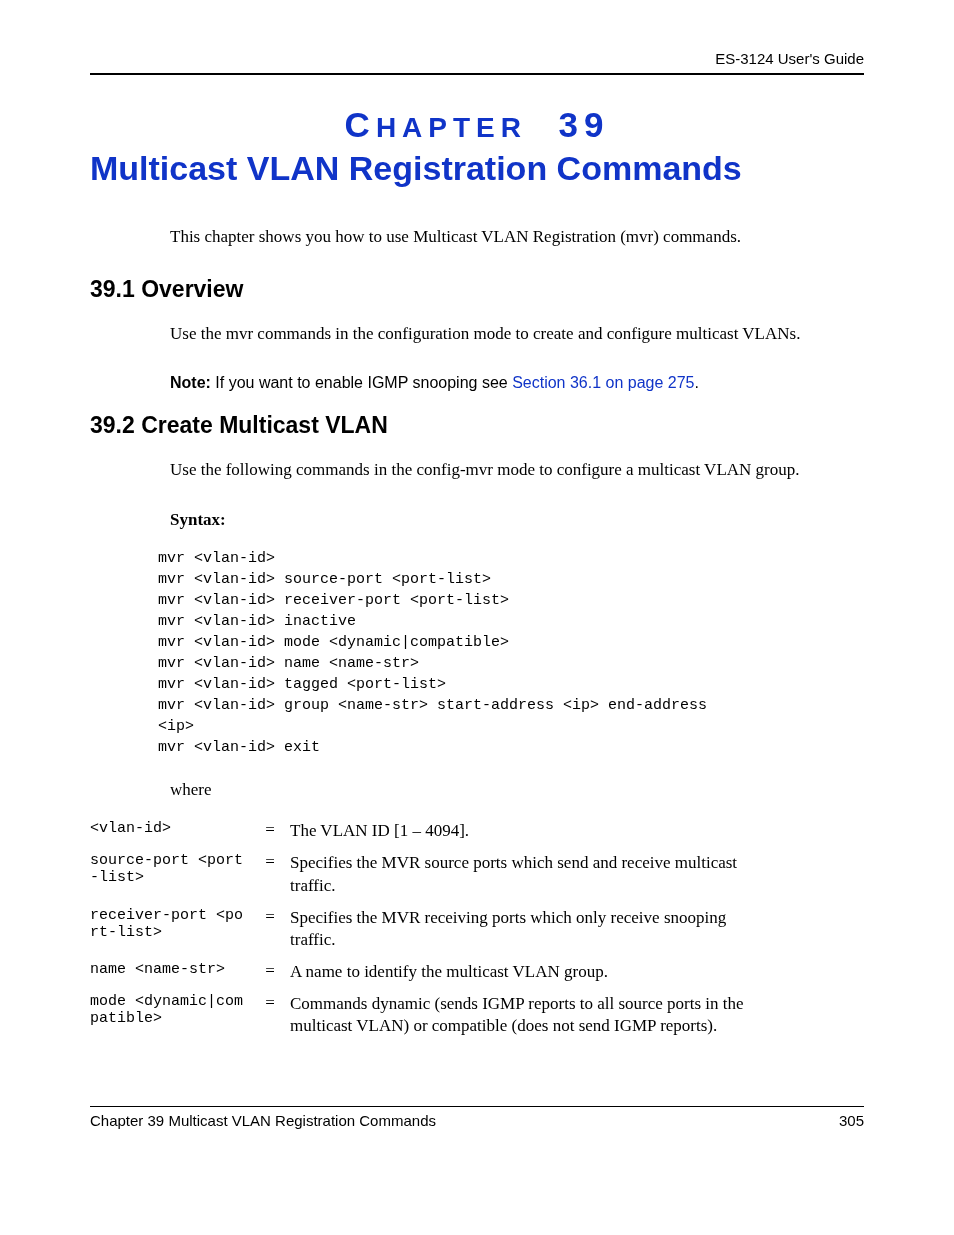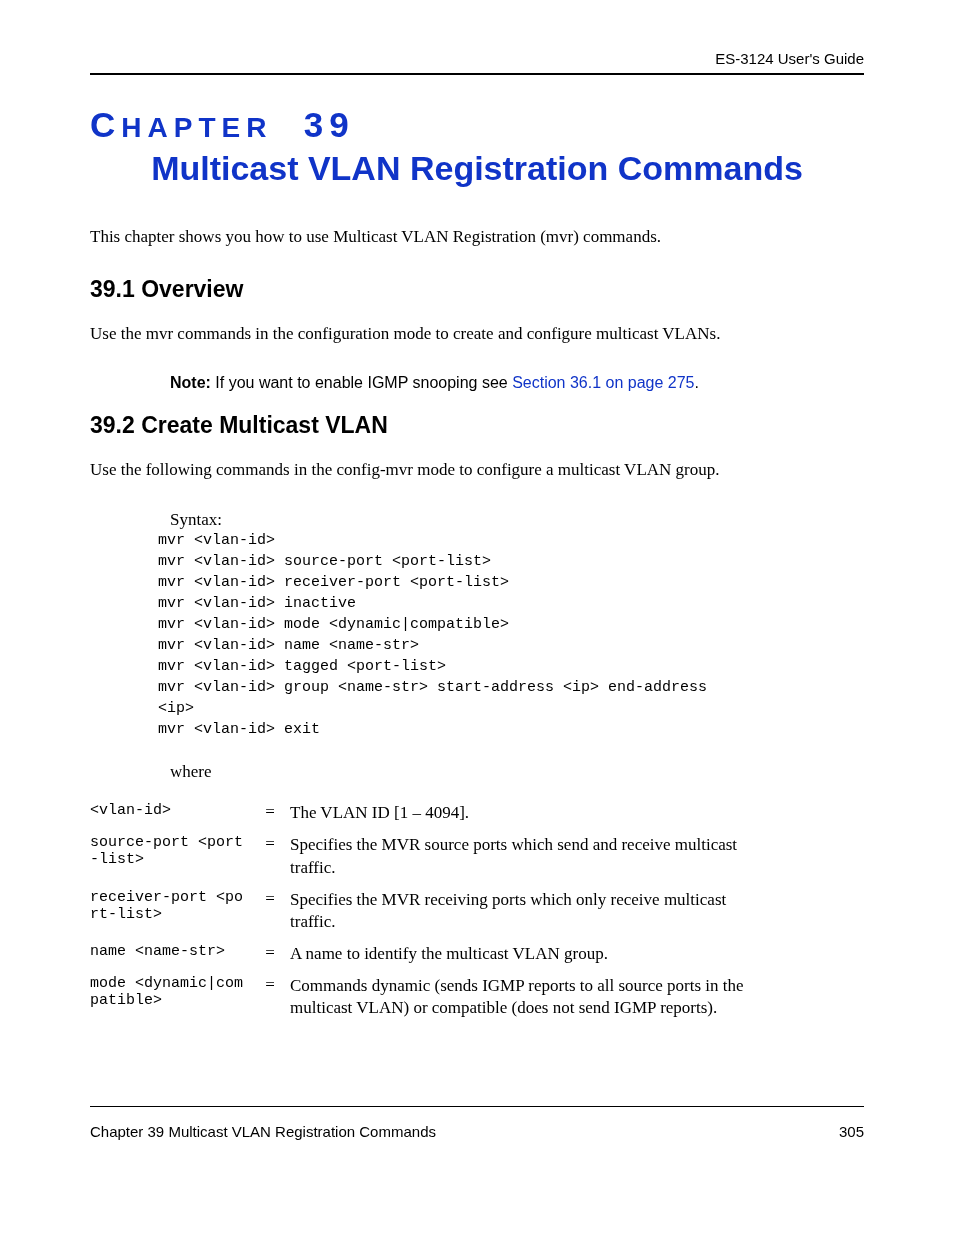--- a/index.html
+++ b/index.html
@@ -22,62 +22,65 @@
     font-family: Arial, Helvetica, sans-serif;
     font-size: 15px;
     margin-bottom: 6px;
   }
   .header-rule {
     border: none;
     border-top: 2px solid #000;
     margin: 0 0 30px 0;
   }
   .chapter-label {
-    text-align: left;
+    text-align: center;
     color: #1034C8;
     font-family: Arial, Helvetica, sans-serif;
     font-weight: bold;
     font-size: 35px;
     letter-spacing: 6px;
     margin-bottom: 2px;
   }
   .chapter-label .small {
     font-size: 28px;
     letter-spacing: 6px;
   }
   .chapter-title {
-    text-align: center;
+    text-align: left;
     color: #1034C8;
     font-family: Arial, Helvetica, sans-serif;
     font-weight: bold;
     font-size: 34px;
     line-height: 1.25;
     margin-bottom: 36px;
   }
   .body-text {
+    margin-left: 80px;
     margin-bottom: 28px;
     line-height: 1.35;
   }
   .section-heading {
     font-family: Arial, Helvetica, sans-serif;
     font-weight: bold;
     font-size: 23px;
     margin-top: 14px;
     margin-bottom: 20px;
   }
   .note {
     margin-left: 80px;
     font-family: Arial, Helvetica, sans-serif;
     font-size: 16px;
     margin-bottom: 20px;
   }
   .note .bold { font-weight: bold; }
   .note .link { color: #1034C8; }
   .syntax-label {
     margin-left: 80px;
+    margin-bottom: 18px;
+    font-weight: bold;
   }
   .code-block {
     font-family: "Courier New", Courier, monospace;
     font-size: 15px;
     white-space: pre;
     margin-left: 68px;
     line-height: 1.4;
     margin-bottom: 22px;
   }
   .where-label {
@@ -111,21 +114,21 @@
     border-top: 1.5px solid #000;
     position: absolute;
     left: 90px;
     right: 90px;
     bottom: 66px;
   }
   .footer {
     position: absolute;
     left: 90px;
     right: 90px;
-    bottom: 41px;
+    bottom: 52px;
     font-family: Arial, Helvetica, sans-serif;
     font-size: 15px;
     display: flex;
     justify-content: space-between;
   }
 </style>
 </head>
 <body>
 
 <div class="page">
@@ -169,21 +172,21 @@
           <td class="desc">The VLAN ID [1 – 4094].</td>
         </tr>
         <tr>
           <td class="mono">source-port &lt;port-list&gt;</td>
           <td class="eq">=</td>
           <td class="desc">Specifies the MVR source ports which send and receive multicast traffic.</td>
         </tr>
         <tr>
           <td class="mono">receiver-port &lt;port-list&gt;</td>
           <td class="eq">=</td>
-          <td class="desc">Specifies the MVR receiving ports which only receive multicast traffic.</td>
+          <td class="desc">Specifies the MVR receiving ports which only receive snooping traffic.</td>
         </tr>
         <tr>
           <td class="mono">name &lt;name-str&gt;</td>
           <td class="eq">=</td>
           <td class="desc">A name to identify the multicast VLAN group.</td>
         </tr>
         <tr>
           <td class="mono">mode &lt;dynamic|compatible&gt;</td>
           <td class="eq">=</td>
           <td class="desc">Commands dynamic (sends IGMP reports to all source ports in the multicast VLAN) or compatible (does not send IGMP reports).</td>

